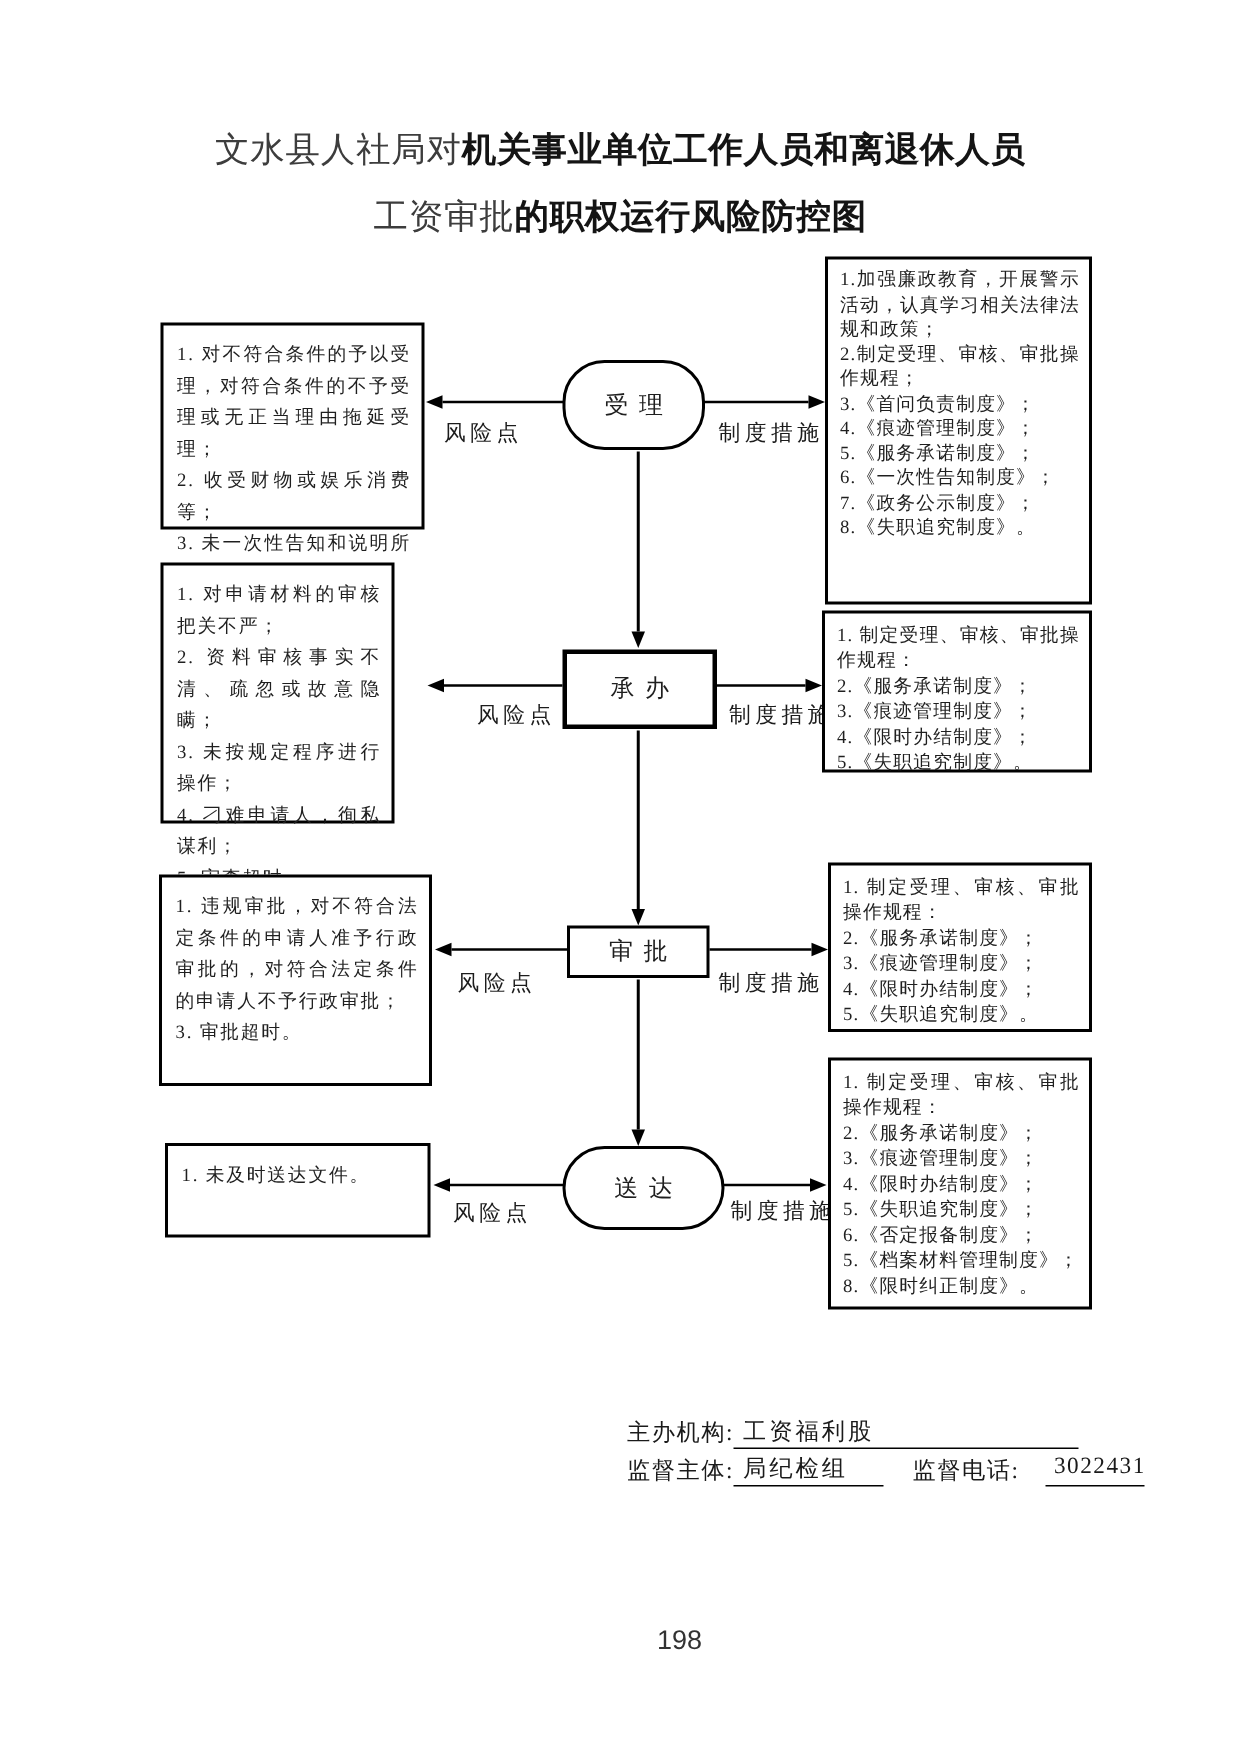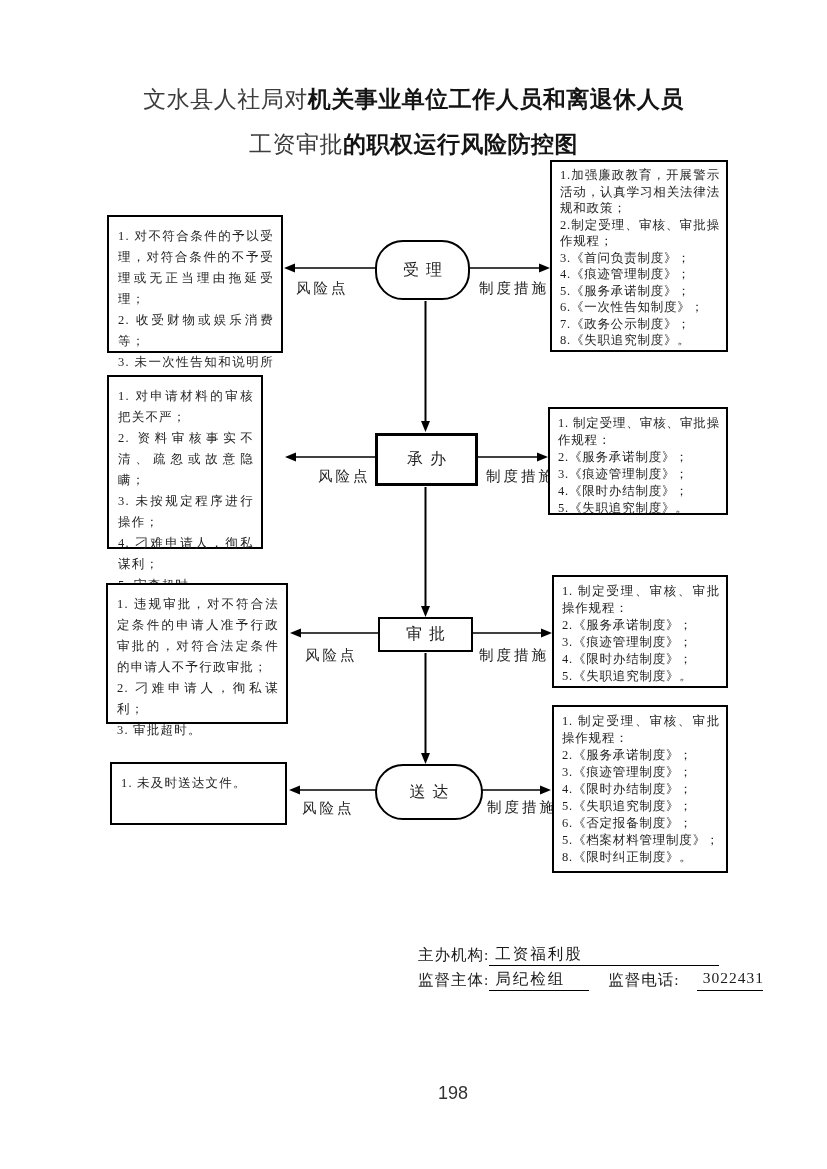--- a/index.html
+++ b/index.html
@@ -59,21 +59,21 @@
   }
   .rbox{
     border:2px solid var(--border);
     padding:6px 6px 4px 8px;
     font-size:12.5px;line-height:17px;letter-spacing:0.8px;
   }
   .l1{left:107px;top:215px;width:176px;height:138px;}
   .l2{left:107px;top:375px;width:156px;height:174px;}
   .l3{left:106px;top:583px;width:182px;height:141px;}
   .l4{left:110px;top:762px;width:177px;height:63px;}
-  .r1{left:550px;top:160px;width:178px;height:192px;line-height:16.5px;padding-top:5px;}
+  .r1{left:550px;top:171px;width:178px;height:232px;line-height:16.5px;padding-top:5px;}
   .r2{left:548px;top:407px;width:180px;height:108px;}
   .r3{left:552px;top:575px;width:176px;height:113px;}
   .r4{left:552px;top:705px;width:176px;height:168px;}
   .box-line{text-align:justify;text-align-last:left;}
 
   
   .flow-label{
     position:absolute;
     font-size:14.5px;letter-spacing:3px;color:#1c1c1c;
     white-space:nowrap;z-index:2;
@@ -198,21 +198,20 @@
     </div>
   <div class="tbox lbox l2">
       <div class="box-line">1. 对申请材料的审核把关不严；</div>
       <div class="box-line">2. 资料审核事实不清、疏忽或故意隐瞒；</div>
       <div class="box-line">3. 未按规定程序进行操作；</div>
       <div class="box-line">4. 刁难申请人，徇私谋利；</div>
       <div class="box-line">5. 审查超时。</div>
     </div>
   <div class="tbox lbox l3">
       <div class="box-line">1. 违规审批，对不符合法定条件的申请人准予行政审批的，对符合法定条件的申请人不予行政审批；</div>
-      <div class="box-line">2. 刁难申请人，徇私谋利；</div>
       <div class="box-line">3. 审批超时。</div>
     </div>
   <div class="tbox lbox l4">
       <div class="box-line">1. 未及时送达文件。</div>
     </div>
 
   <div class="tbox rbox r1">
       <div class="box-line">1.加强廉政教育，开展警示活动，认真学习相关法律法规和政策；</div>
       <div class="box-line">2.制定受理、审核、审批操作规程；</div>
       <div class="box-line">3.《首问负责制度》；</div>

